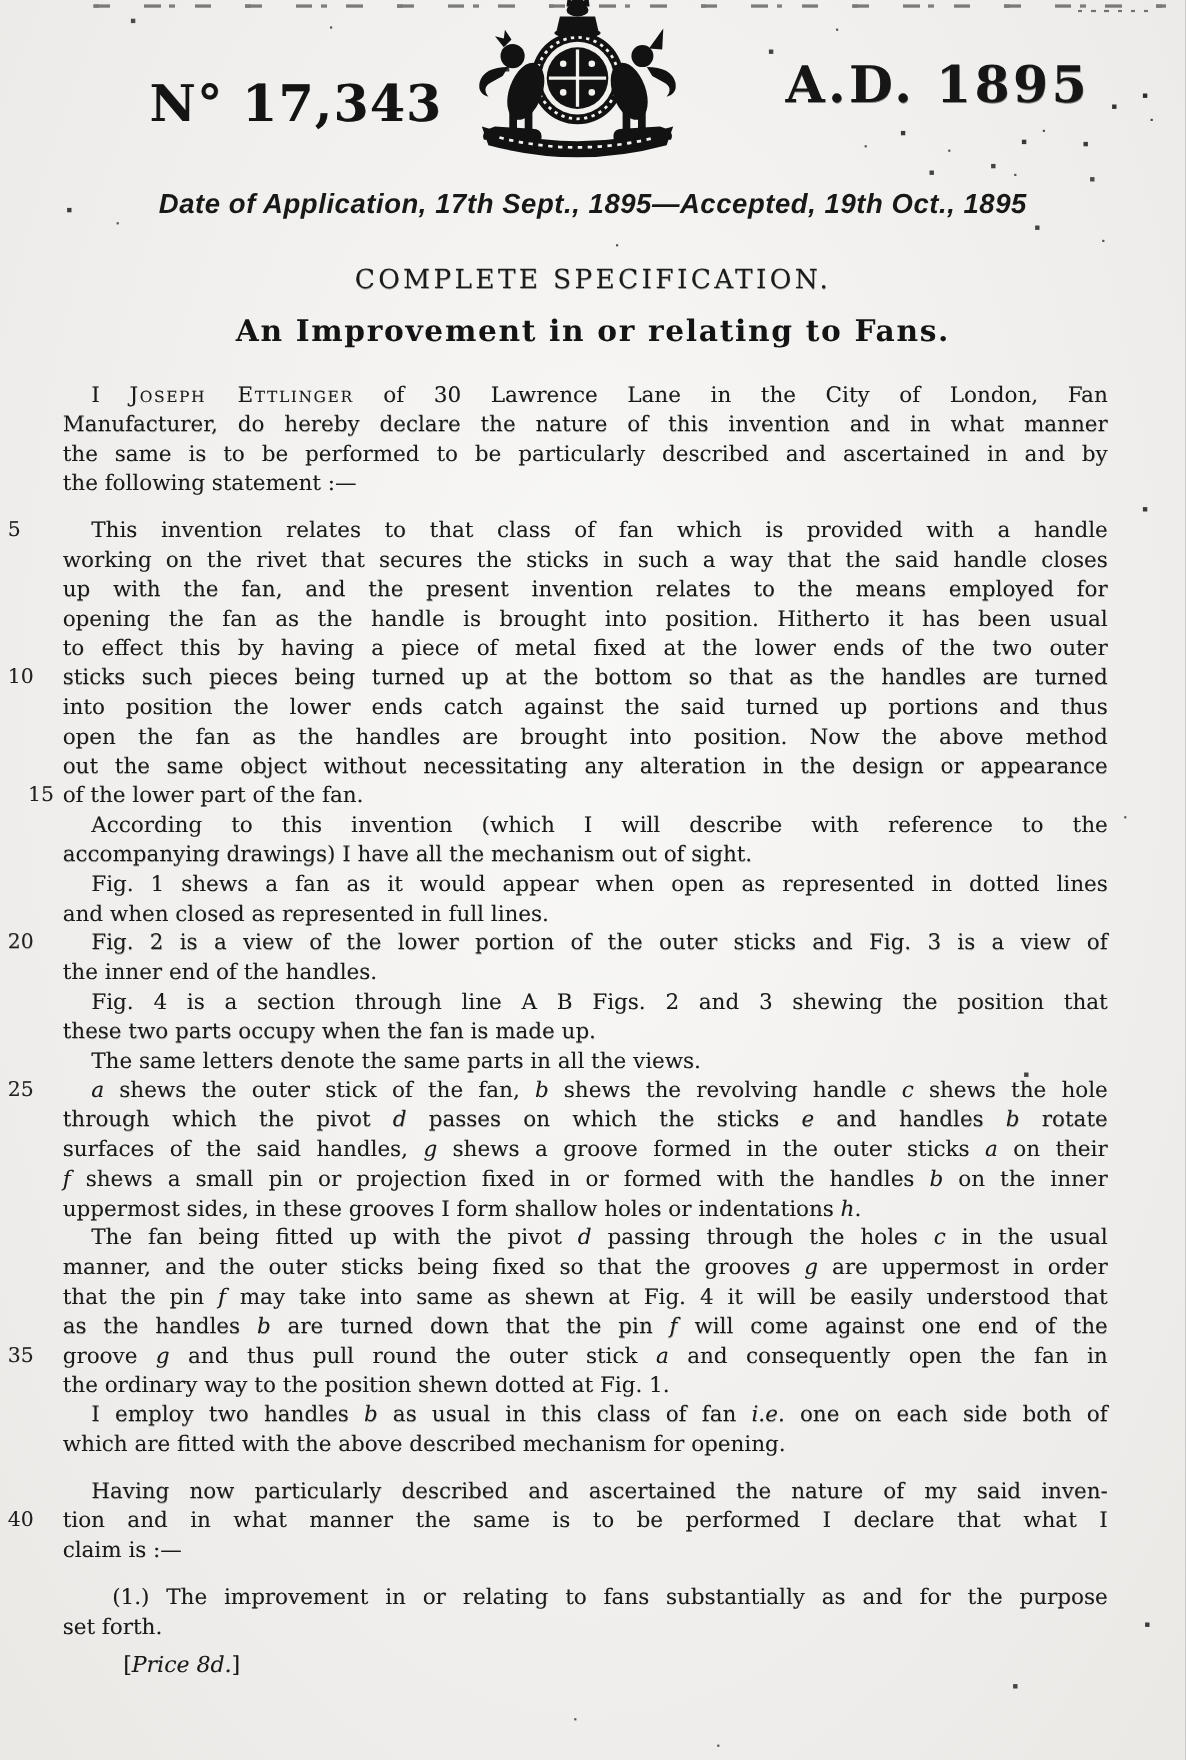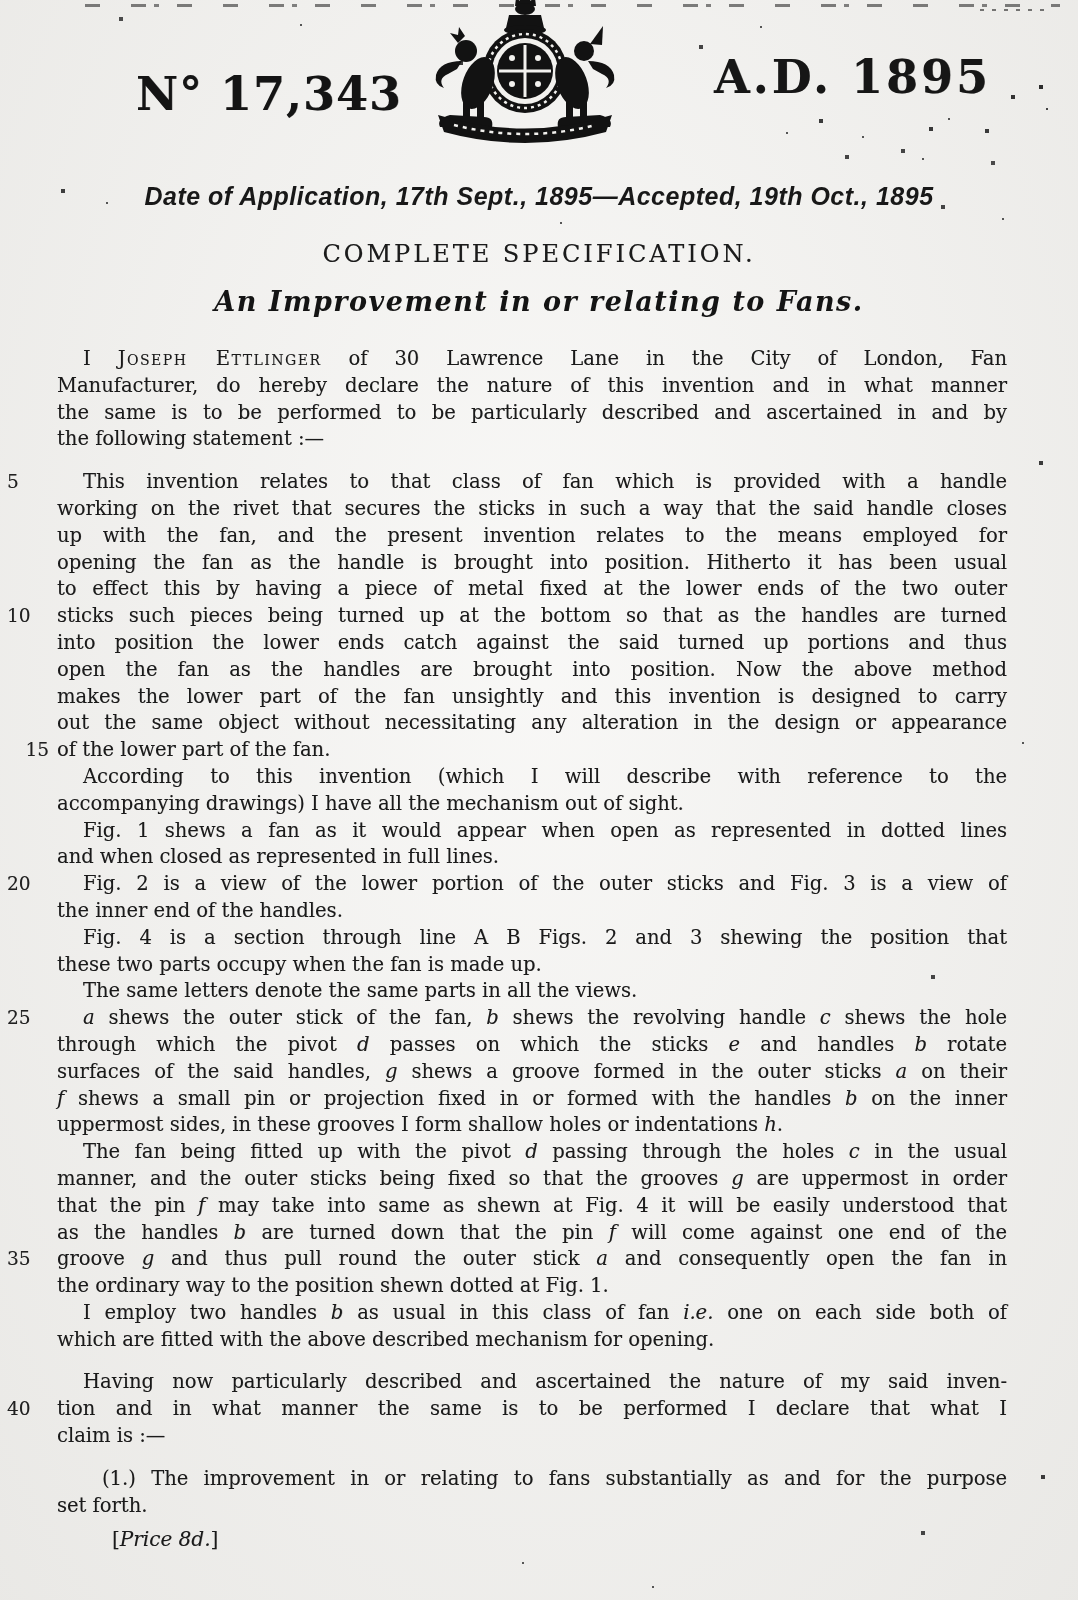--- a/index.html
+++ b/index.html
@@ -53,30 +53,29 @@
     position:absolute;left:714px;top:50px;
     font-size:46px;font-weight:bold;letter-spacing:3px;color:#161616;
     text-shadow:.4px .4px 0 rgba(10,10,10,.45);
   }
   .date-line{
     position:absolute;top:172px;left:0;width:100%;
     text-align:center;
     font-family:"Liberation Sans","DejaVu Sans",sans-serif;
     font-style:italic;font-weight:bold;font-size:25px;letter-spacing:.5px;
     color:#181818;
-    margin-top:10px;
   }
   .section-heading{
     position:absolute;top:240px;left:0;width:100%;text-align:center;
     font-size:24px;letter-spacing:3px;color:#1b1b1b;
     text-shadow:.3px .3px 0 rgba(20,20,20,.4);
   }
   .title{
     position:absolute;top:286px;left:0;width:100%;text-align:center;
-    font-size:27px;font-weight:bold;letter-spacing:1.5px;color:#141414;font-style:italic;
+    font-size:27px;font-weight:bold;letter-spacing:1.5px;color:#141414;
   }
   
   .body{position:absolute;left:57px;top:346px;width:950px;}
   .line{
     position:relative;
     font-size:19.5px;line-height:26.8px;
     text-align:justify;text-align-last:justify;
     color:#1a1a1a;
     text-shadow:.3px .3px 0 rgba(25,25,25,.32);
   }
@@ -168,21 +167,20 @@
         <div class="line">the same is to be performed to be particularly described and ascertained in and by</div>
         <div class="line end">the following statement :—</div>
         <div class="line para space"><span class="mnum">5</span>This invention relates to that class of fan which is provided with a handle</div>
         <div class="line">working on the rivet that secures the sticks in such a way that the said handle closes</div>
         <div class="line">up with the fan, and the present invention relates to the means employed for</div>
         <div class="line">opening the fan as the handle is brought into position.  Hitherto it has been usual</div>
         <div class="line">to effect this by having a piece of metal fixed at the lower ends of the two outer</div>
         <div class="line"><span class="mnum">10</span>sticks such pieces being turned up at the bottom so that as the handles are turned</div>
         <div class="line">into position the lower ends catch against the said turned up portions and thus</div>
         <div class="line">open the fan as the handles are brought into position.  Now the above method</div>
-        <div class="line">makes the lower part of the fan unsightly and this invention is designed to carry</div>
         <div class="line">out the same object without necessitating any alteration in the design or appearance</div>
         <div class="line end"><span class="mnum">15</span>of the lower part of the fan.</div>
         <div class="line para">According to this invention (which I will describe with reference to the</div>
         <div class="line end">accompanying drawings) I have all the mechanism out of sight.</div>
         <div class="line para">Fig. 1 shews a fan as it would appear when open as represented in dotted lines</div>
         <div class="line end">and when closed as represented in full lines.</div>
         <div class="line para"><span class="mnum">20</span>Fig. 2 is a view of the lower portion of the outer sticks and Fig. 3 is a view of</div>
         <div class="line end">the inner end of the handles.</div>
         <div class="line para">Fig. 4 is a section through line A B Figs. 2 and 3 shewing the position that</div>
         <div class="line end">these two parts occupy when the fan is made up.</div>

